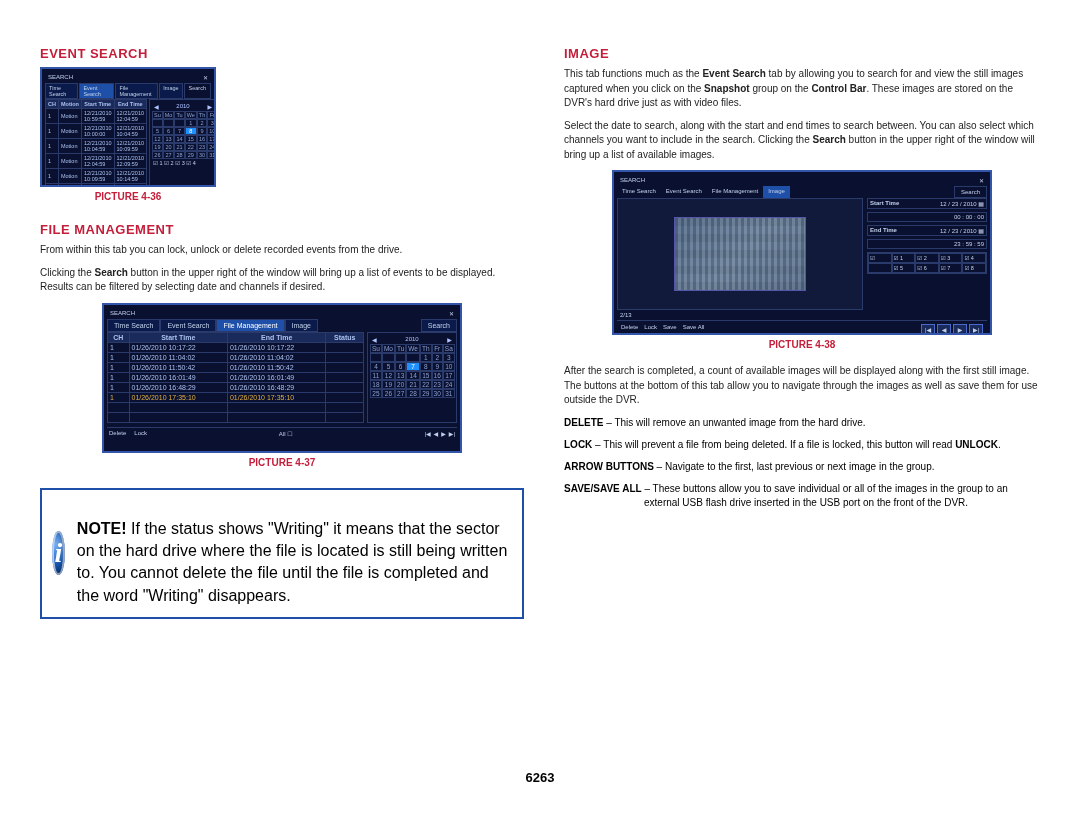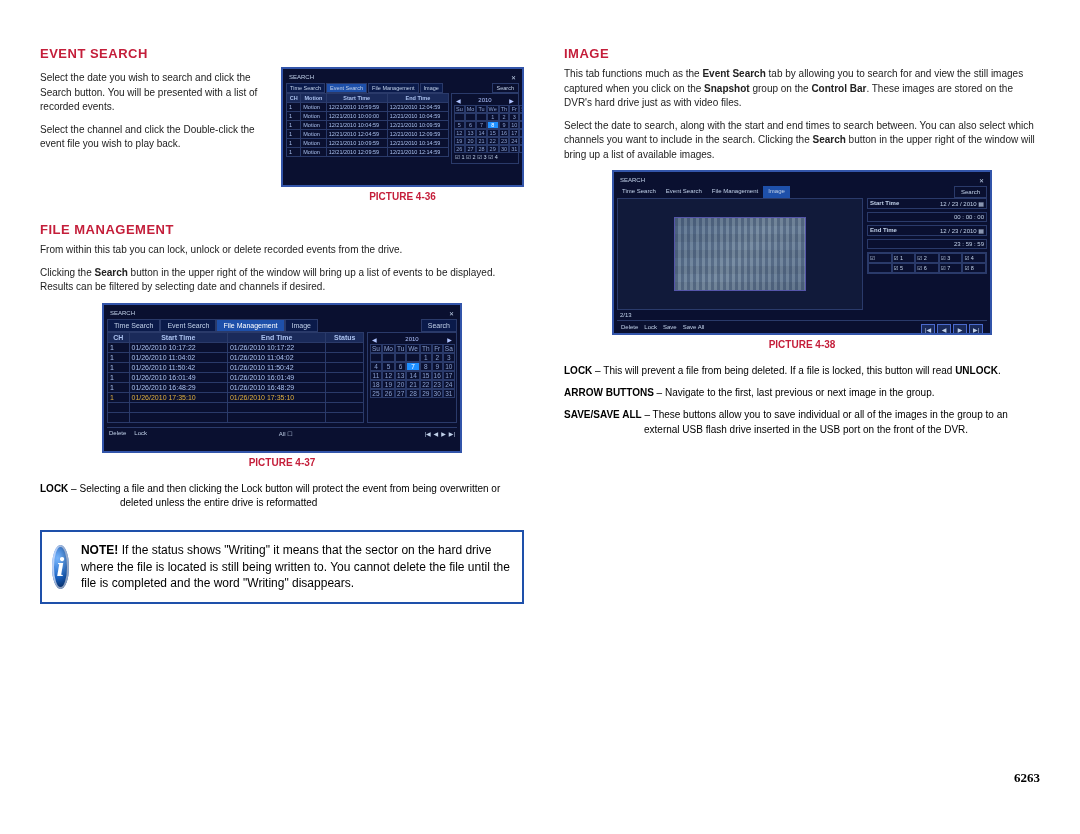--- a/index.html
+++ b/index.html
@@ -41,21 +41,21 @@
     font-size: 10px;
     text-align: center;
     margin: 4px auto 14px auto;
   }
   .figrow {
     display: flex;
     gap: 10px;
     align-items: flex-start;
   }
   .figrow .txt { flex: 1; font-size:10px; line-height:1.4; }
-  .figrow .figbox { width: 243px; }
+  .figrow .figbox { width: 176px; }
   .screenshot {
     background: #0a1030;
     border: 2px solid #3355aa;
     color: #c0d0e8;
     font-size: 6px;
     padding: 3px;
     box-sizing: border-box;
     width: 100%;
     overflow: hidden;
   }
@@ -95,37 +95,33 @@
     width: 460px;
   }
   .note-icon {
     width: 44px; height: 44px;
     background: radial-gradient(circle at 35% 30%, #7ab8ff, #1a66cc 60%, #0a3a88);
     border-radius: 50%;
     display:flex; align-items:center; justify-content:center;
     color:#fff; font-style:italic; font-family:Georgia, serif; font-size:28px; font-weight:bold;
     box-shadow: inset -4px -4px 8px rgba(0,0,0,0.3), 0 0 0 2px #bfd7ff inset;
   }
-  .note-box .txt{ font-size:12px; line-height:1.4;}
-  .pagenums { display:flex; justify-content:flex-end; padding:0 40px 10px; font-size:13px; font-weight:bold;font-family:Liberation Serif, serif;}
+  .note-box .txt{ font-size:16px; line-height:1.4;margin-top:18px;}
+  .pagenums { display:flex; justify-content:center; padding:0 40px 10px; font-size:13px; font-weight:bold;}
   .row2 table td.yellow{ color:#e0b040; }
 </style>
 </head>
 <body>
 
 <div class="page">
 
   <div class="col">
     <h3 class="section">EVENT SEARCH</h3>
 
     <div class="figrow">
-      <div class="txt">
-        <p class="body">Select the date you wish to search and click the Search button. You will be presented with a list of recorded events.</p>
-        <p class="body">Select the channel and click the Double-click the event file you wish to play back.</p>
-      </div>
       <div class="figbox">
 
         <div class="screenshot" style="height:120px;">
           <div class="titlebar">
               <span>SEARCH</span>
               <span>✕</span>
             </div>
           <div style="display:flex; gap:1px; font-size:5.5px;">
             <span style="background:#0a1a4a; padding:1px 3px; border:1px solid #2a3a6a;">Time Search</span>
             <span style="background:#1e50aa; padding:1px 3px; border:1px solid #2a3a6a;">Event Search</span>
@@ -382,21 +378,20 @@
             <span>|◀</span>
             <span>◀</span>
             <span>▶</span>
             <span>▶|</span>
           </span>
       </div>
     </div>
     <div class="caption" style="width:360px;text-align:center;">PICTURE 4-37</div>
 
     <div class="def">
-      <p><b>LOCK</b> – Selecting a file and then clicking the Lock button will protect the event from being overwritten or deleted unless the entire drive is reformatted</p>
     </div>
 
     <div class="note-box">
       <div class="note-icon">i</div>
       <div class="txt"><b>NOTE! </b><span>If the status shows "Writing" it means that the sector on the hard drive where the file is located is still being written to. You cannot delete the file until the file is completed and the word "Writing" disappears.</span></div>
     </div>
   </div>
 
   <div class="col">
     <h3 class="section">IMAGE</h3>
@@ -457,22 +452,24 @@
         <span class="navbtns">
             <span>|◀</span>
             <span>◀</span>
             <span>▶</span>
             <span>▶|</span>
           </span>
       </div>
     </div>
     <div class="caption" style="width:380px;">PICTURE 4-38</div>
 
+    <p class="body">After the search is completed, a count of available images will be displayed along with the first still image. The buttons at the bottom of this tab allow you to navigate through the images as well as save them for use outside the DVR.</p>
 
     <div class="def">
+      <p><b>DELETE</b> – This will remove an unwanted image from the hard drive.</p>
       <p><b>LOCK</b> – This will prevent a file from being deleted. If a file is locked, this button will read <b>UNLOCK</b>.</p>
       <p><b>ARROW BUTTONS</b> – Navigate to the first, last previous or next image in the group.</p>
       <p><b>SAVE/SAVE ALL</b> – These buttons allow you to save individual or all of the images in the group to an external USB flash drive inserted in the USB port on the front of the DVR.</p>
     </div>
   </div>
 </div>
 
 <div class="pagenums">
   <span>62</span>
   <span>63</span>

